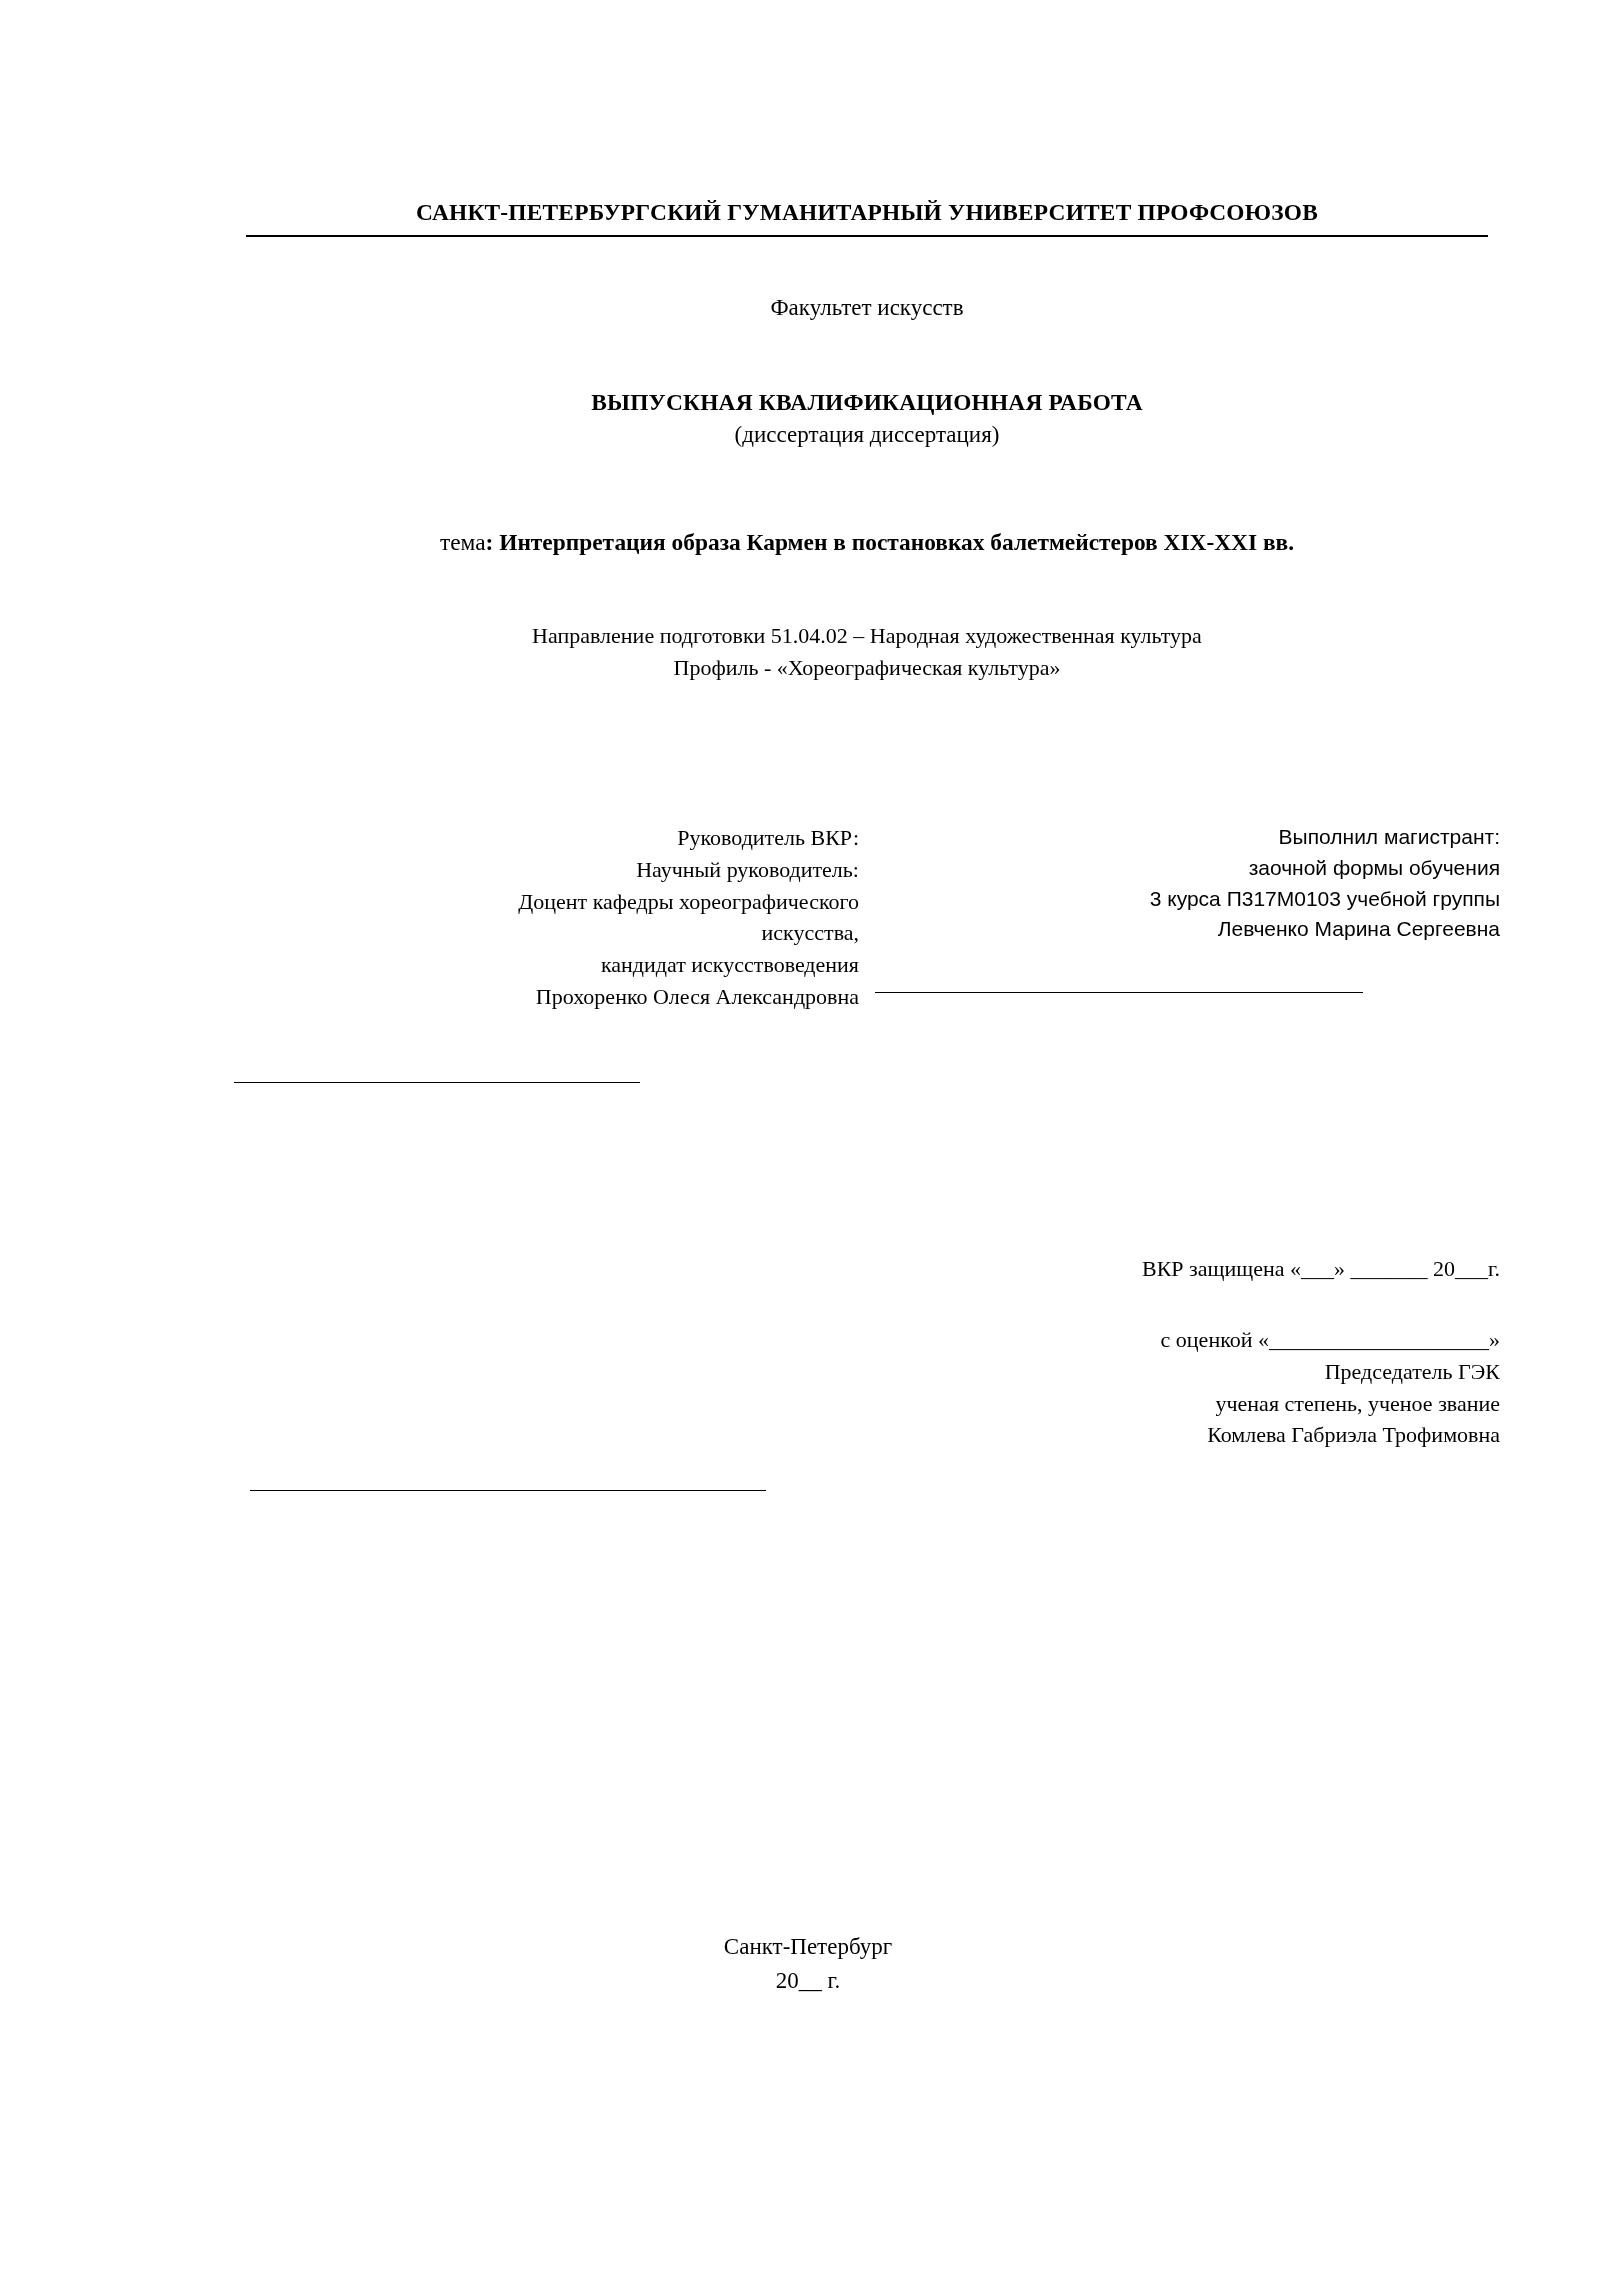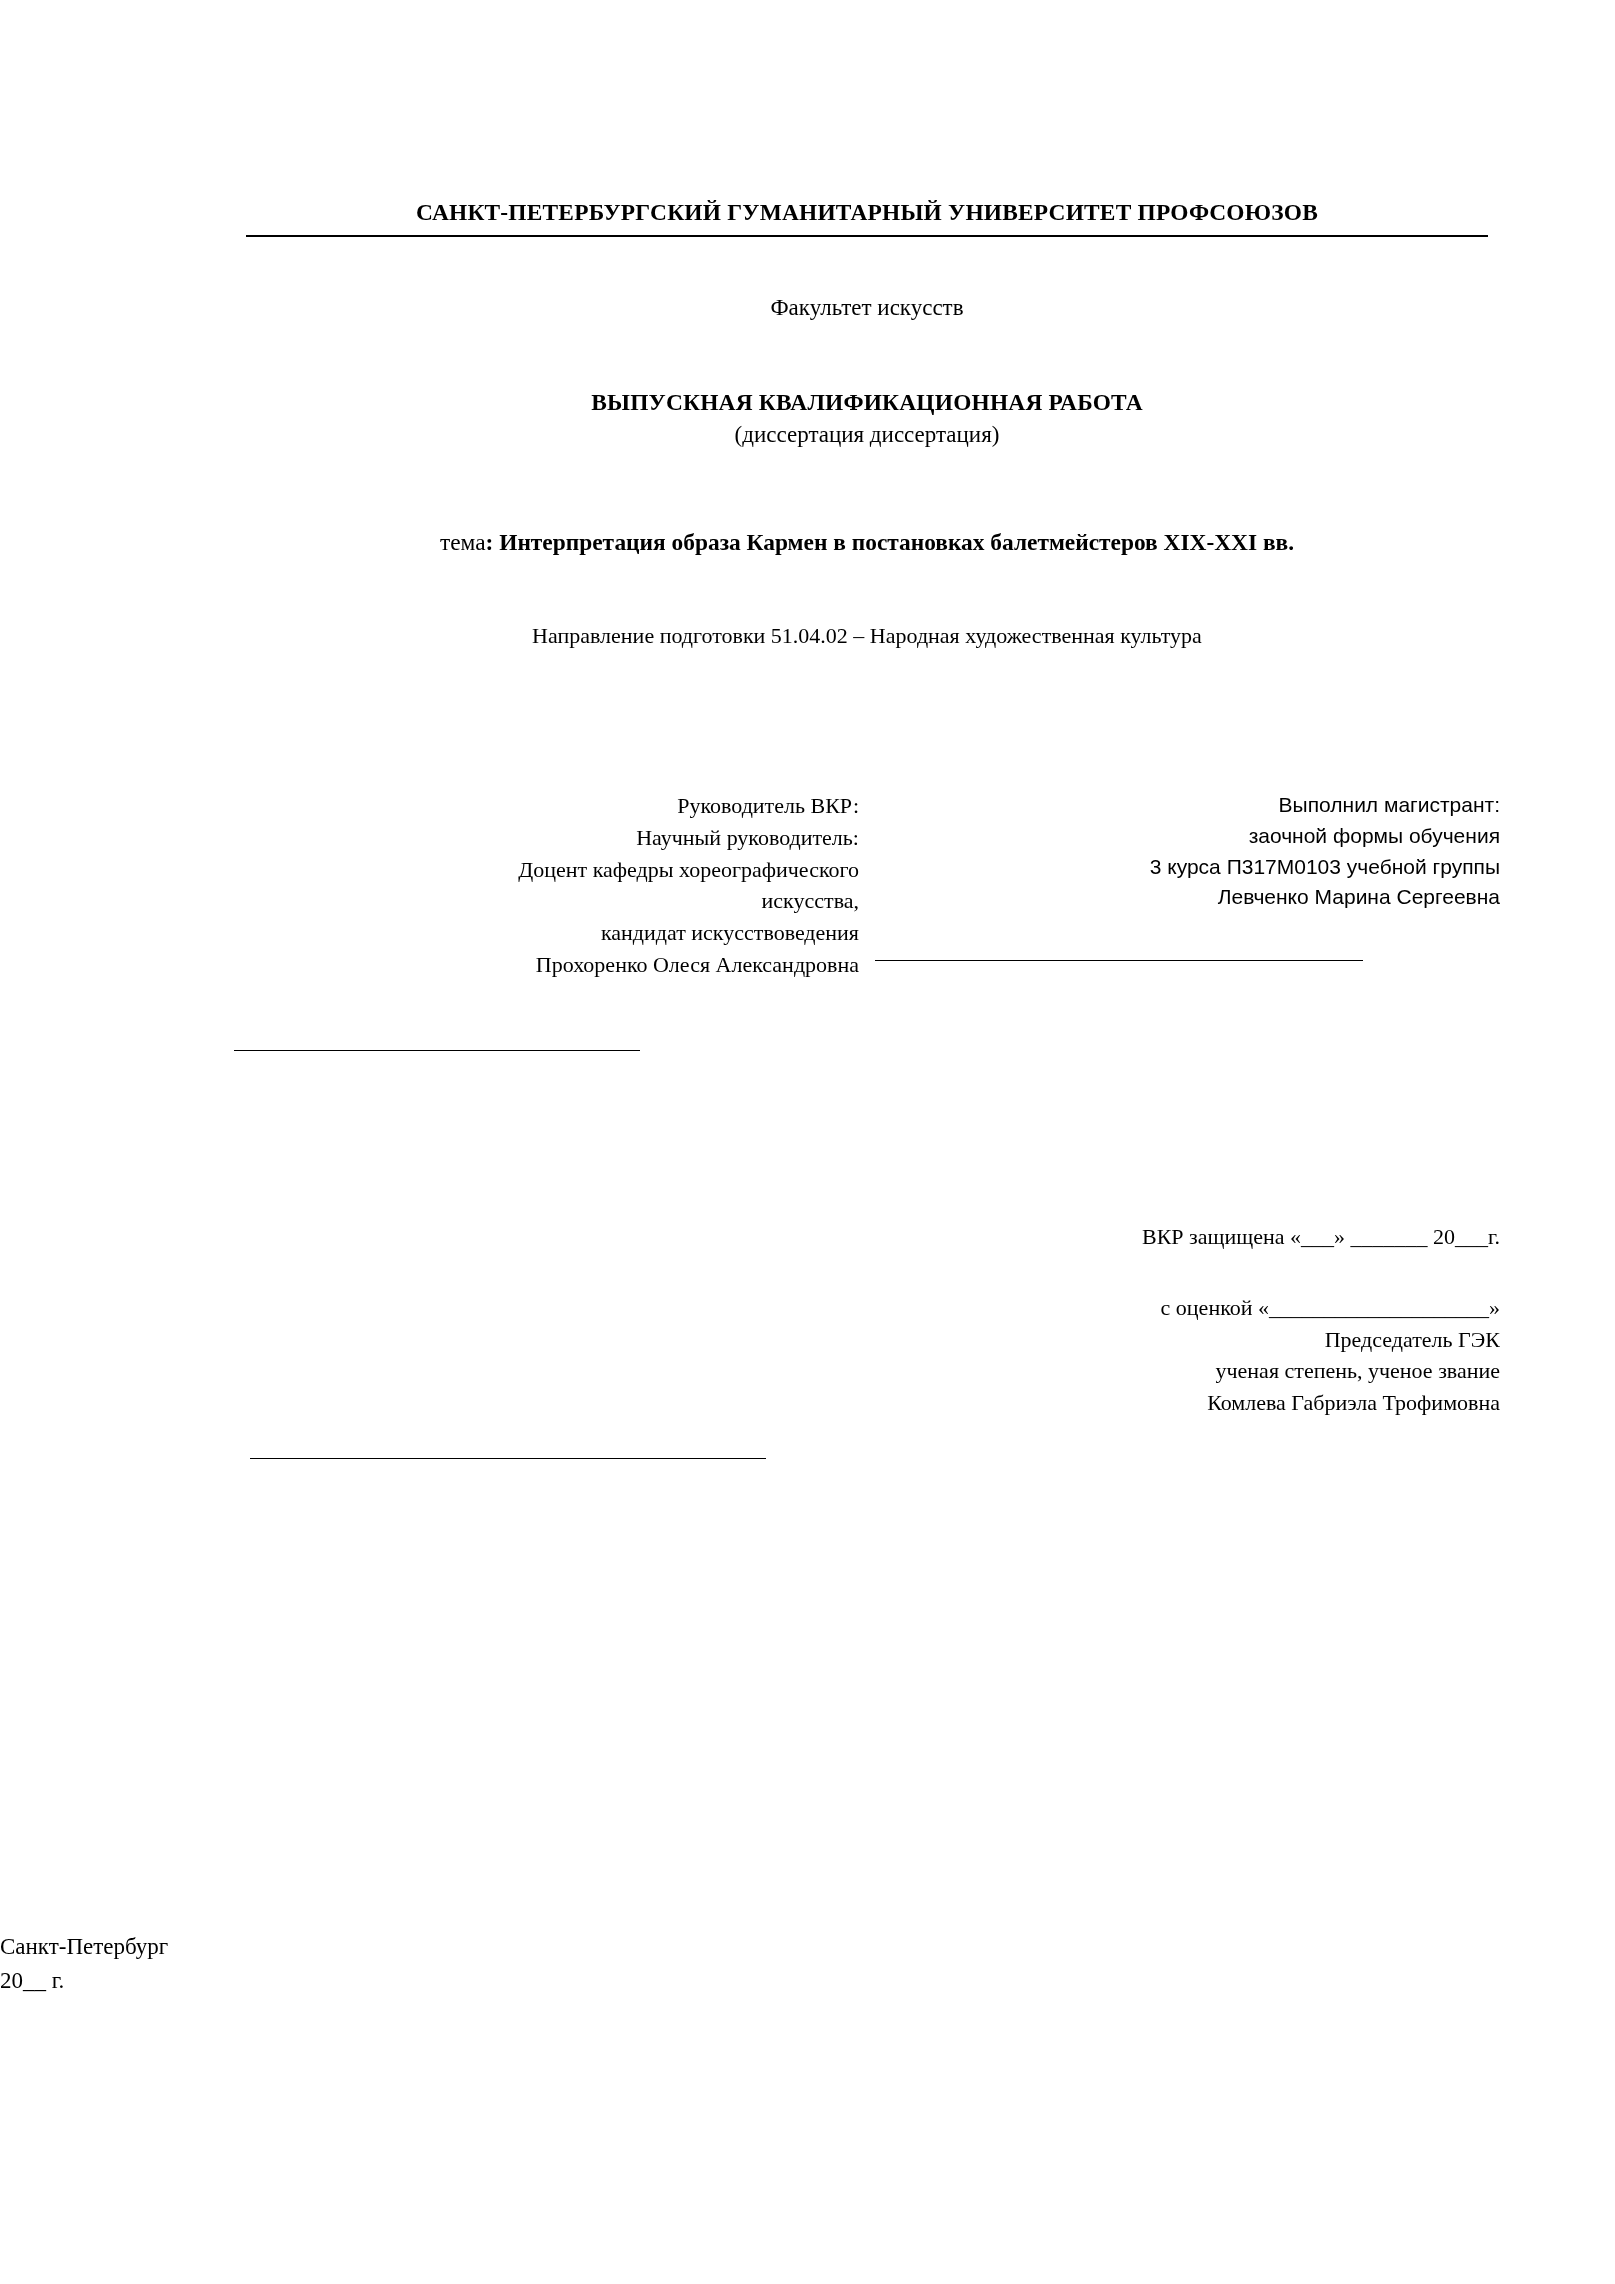--- a/index.html
+++ b/index.html
@@ -127,21 +127,21 @@
   .mt-80 { margin-top: 63px; }
   .mt-90 { margin-top: 70px; }
   .mt-110 { margin-top: 86px; }
 
   
   .footer-block {
     position: absolute;
     left: 0;
     top: 1930px;
     width: 100%;
-    text-align: left;
+    text-align: center;
     font-size: 23px;
     line-height: 1.46;
   }
 </style>
 </head>
 <body>
 
 <div class="page">
   <div class="content">
 
@@ -156,20 +156,23 @@
       <div class="worktype-sub">(диссертация диссертация)</div>
     </div>
 
     <div class="theme-block">
       <span class="theme-label">тема</span><span class="theme-text">: </span><span class="theme-text">Интерпретация образа Кармен в постановках балетмейстеров XIX-XXI вв.</span>
     </div>
 
     <div class="direction-block">
       <div>
         <span>Направление подготовки 51.04.02 – </span><span class="b">Народная художественная культура</span>
+      </div>
+      <div>
+        <span>Профиль - </span><span class="b">«Хореографическая культура»</span>
       </div>
     </div>
 
     <div class="sign-area">
 
       <div class="row">
         <div class="col-left">
           <div class="txt">Руководитель ВКР:</div>
           <div class="txt">Научный руководитель:</div>
           <div class="txt">Доцент кафедры хореографического</div>

